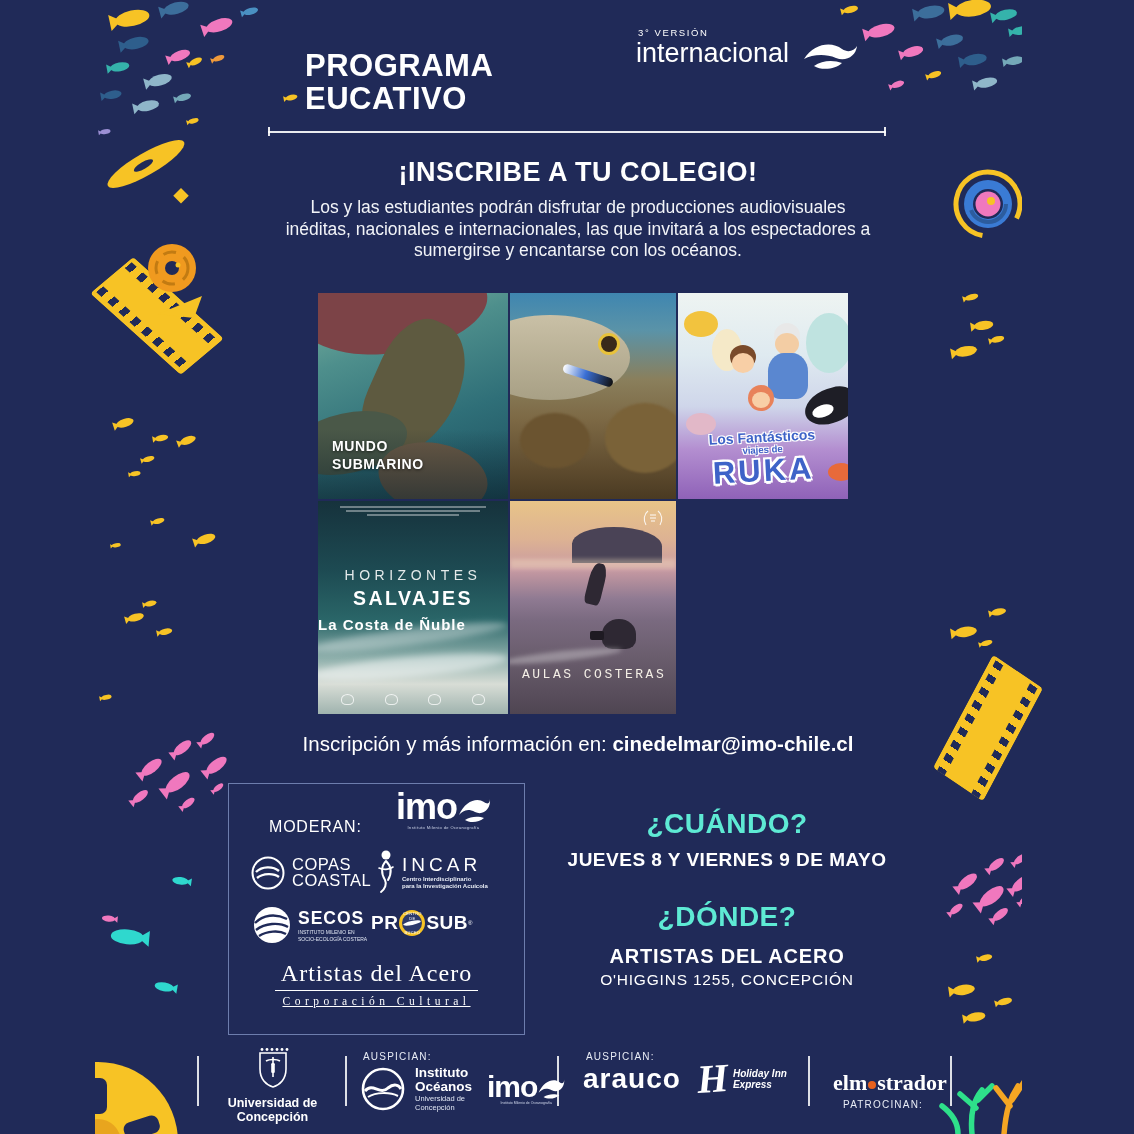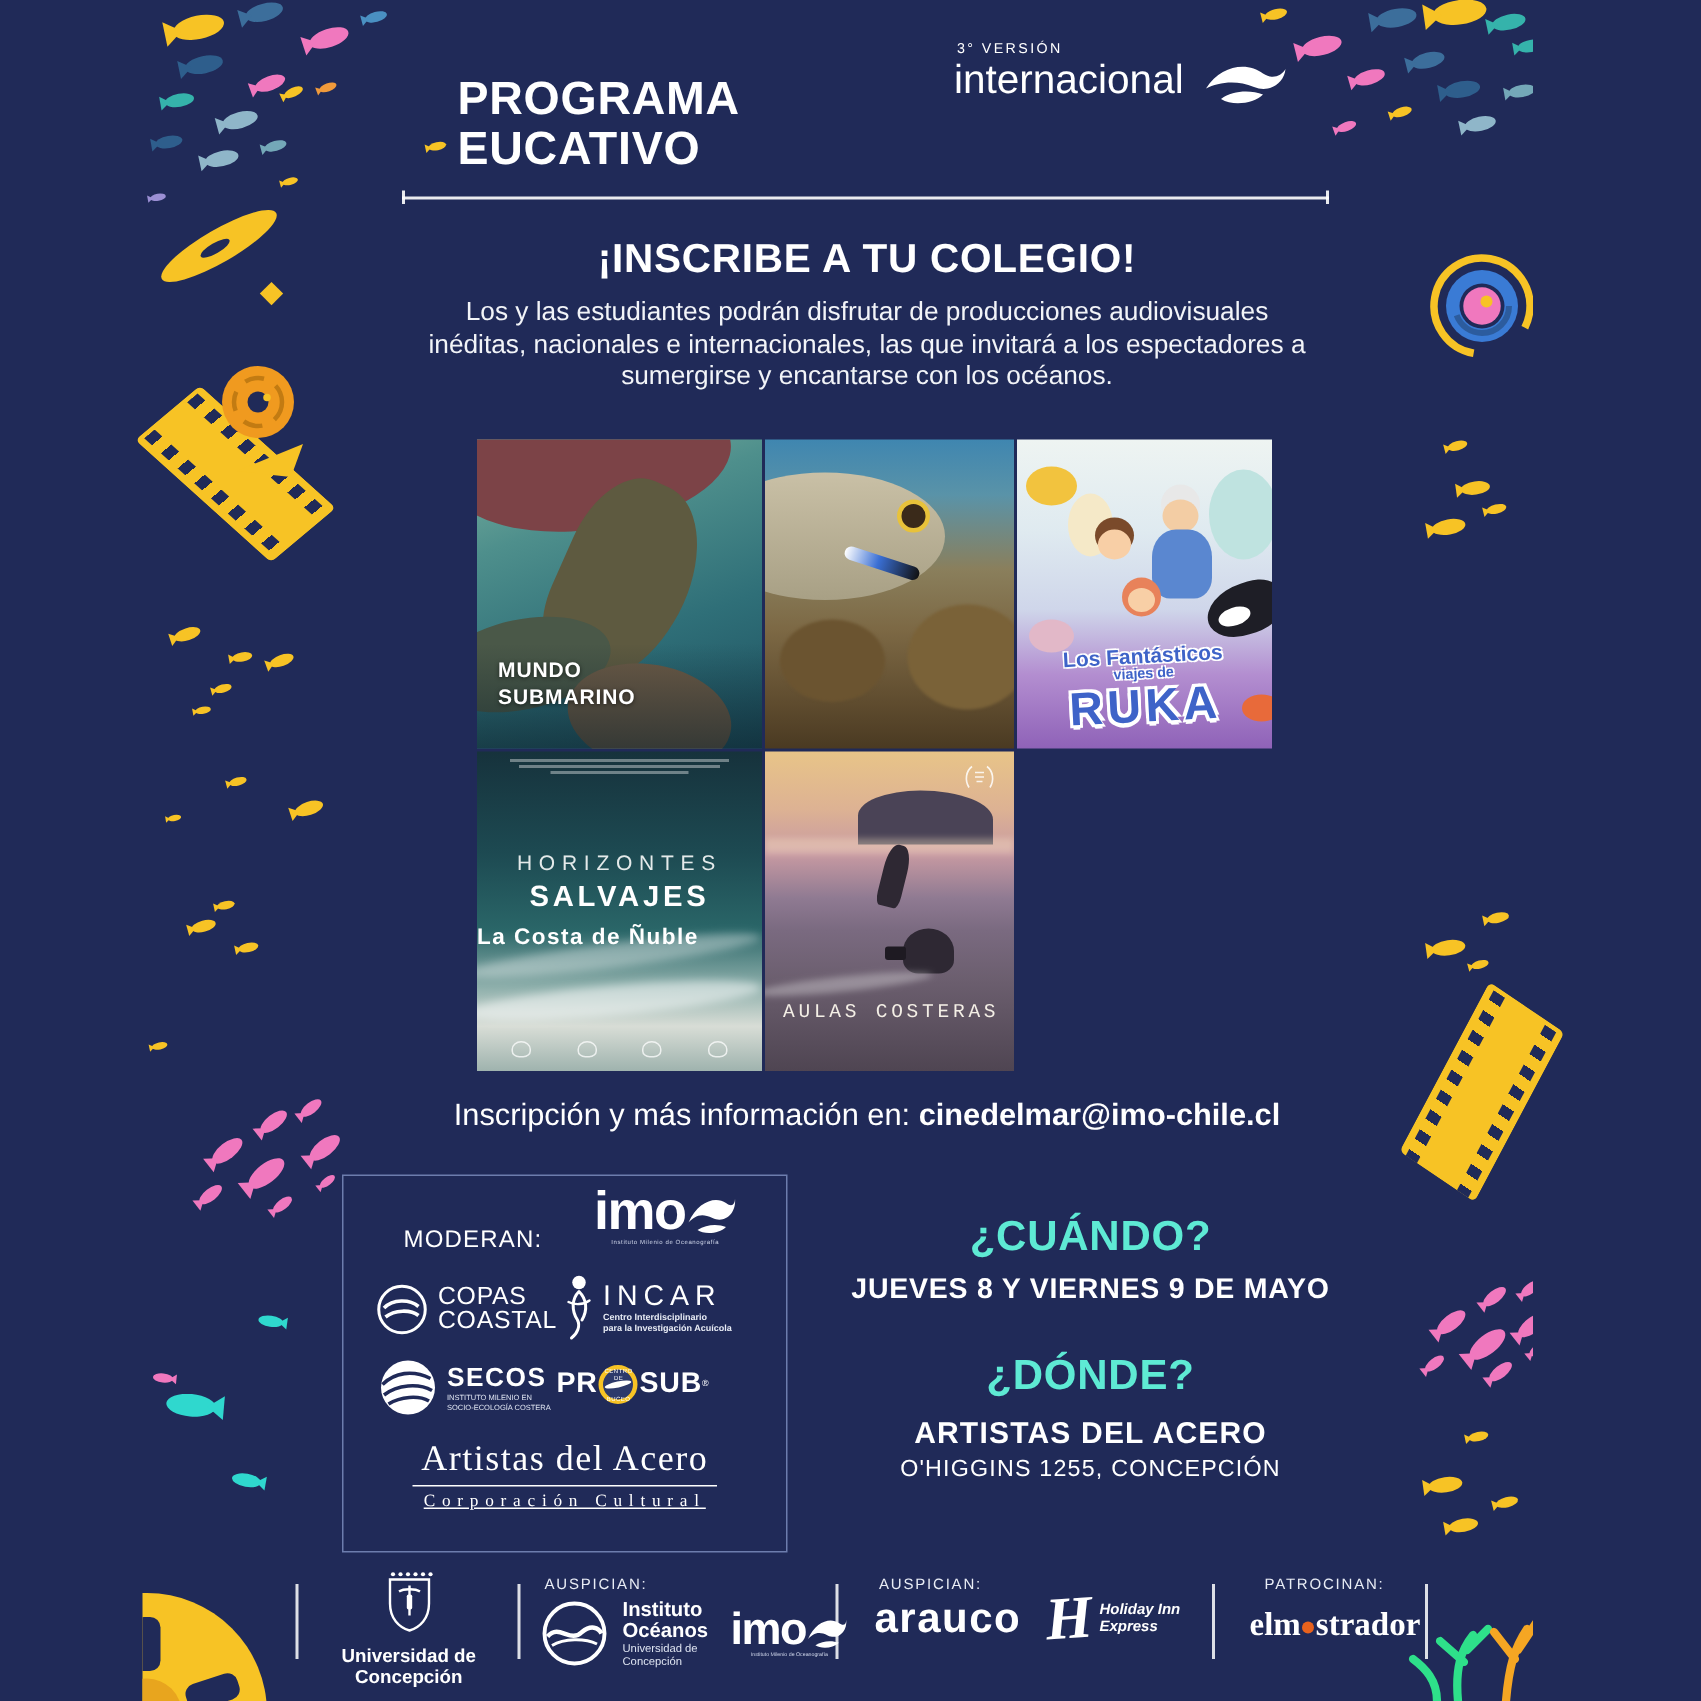--- a/index.html
+++ b/index.html
@@ -101,21 +101,21 @@
   .fimo{display:flex;flex-direction:column;align-items:center;margin-left:6px;}
   .fimo-row{display:flex;align-items:flex-end;}
   .fimo-txt{font-size:30px;font-weight:bold;line-height:.85;letter-spacing:-1px;}
   .fimo-sub{font-size:3.5px;color:#cfd6ea;margin-top:1px;}
   .aus-label{left:586px;top:1051px;}
   .aus-row{left:583px;top:1063px;display:flex;align-items:center;gap:16px;}
   .arauco{font-size:28px;font-weight:bold;letter-spacing:1px;}
   .holiday{display:flex;align-items:center;gap:5px;}
   .holiday-h{font-family:"Liberation Serif",serif;font-style:italic;font-weight:bold;font-size:40px;line-height:.8;transform:rotate(-4deg);}
   .holiday-col{font-size:10px;font-weight:bold;font-style:italic;line-height:1.1;}
-  .pat-label{left:843px;top:1051px;}
+  .pat-label{left:843px;top:1099px;}
   .elmo{left:833px;top:1070px;font-family:"Liberation Serif",serif;font-size:22px;font-weight:bold;display:flex;align-items:center;}
   .elmo-dot{display:inline-block;width:8px;height:8px;border-radius:50%;background:#E8621D;margin:4px 1px 0;}
 
   
   .strip{position:absolute;background-color:#F7C325;border-radius:4px;
     background-image:
       repeating-linear-gradient(90deg,#202A58 0 7px,rgba(0,0,0,0) 7px 15px),
       repeating-linear-gradient(90deg,#202A58 0 7px,rgba(0,0,0,0) 7px 15px);
     background-size:100% 9px,100% 9px;background-repeat:no-repeat,no-repeat;}
   .strip-l{left:96px;top:288px;width:122px;height:56px;transform:rotate(42deg) skewX(-8deg);background-position:3px 5px,3px 42px;}

